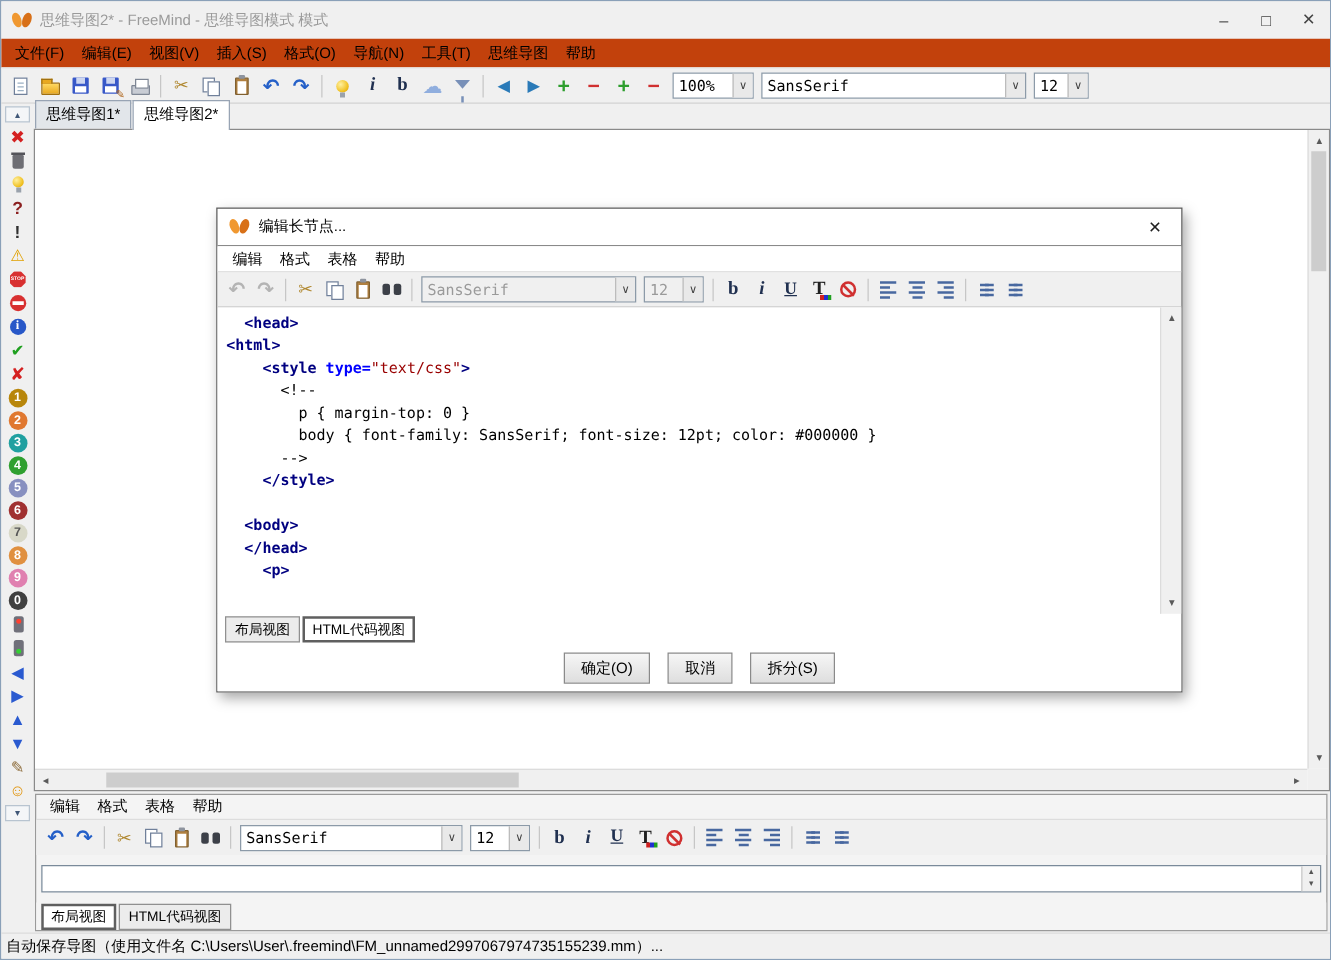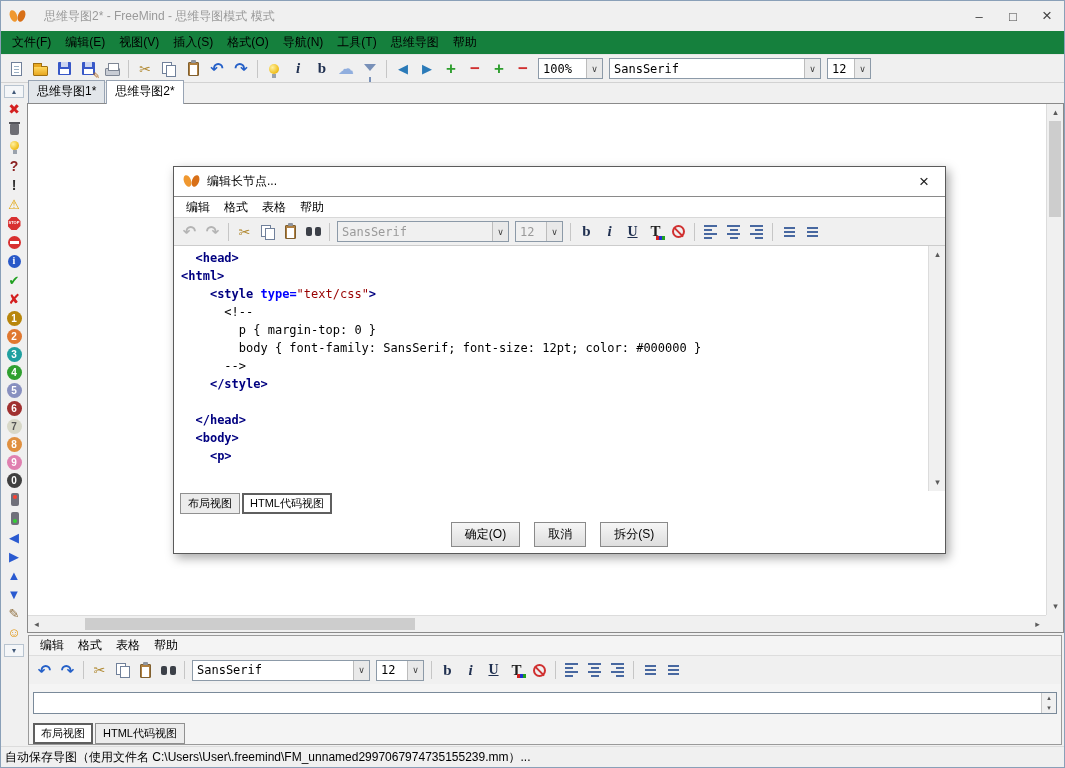--- a/index.html
+++ b/index.html
@@ -3,32 +3,32 @@
 <meta charset="utf-8">
 <style>
   * { box-sizing: border-box; margin: 0; padding: 0; }
   html,body { width:1065px; height:768px; font-family:"Liberation Sans","DejaVu Sans",sans-serif; font-size:12px; background:#fff; }
   i,b { font-style:normal; font-weight:normal; }
 
   .window { width:1065px; height:768px; border:1px solid #8aa0b8; background:#f0f0f0; display:flex; flex-direction:column; overflow:hidden; }
 
   
   .titlebar { height:30px; display:flex; align-items:center; padding-left:8px; background:#f0f0f0; flex:none; }
-  .titlebar .title { margin-left:18px; color:#9a9a9a; font-size:12px; white-space:nowrap; }
+  .titlebar .title { margin-left:6px; color:#9a9a9a; font-size:12px; white-space:nowrap; }
   .win-controls { margin-left:auto; display:flex; height:100%; }
   .win-btn { width:34px; height:100%; display:flex; align-items:center; justify-content:center; color:#444; font-size:13px; }
   .win-btn.close { font-size:17px; }
 
   .butterfly { width:17px; height:13px; position:relative; display:inline-block; flex:none; }
   .butterfly::before, .butterfly::after { content:""; position:absolute; top:0; width:7px; height:12px; border-radius:60% 60% 55% 55% / 55% 55% 60% 60%; }
   .butterfly::before { left:1px; transform:rotate(-20deg); background:#f09830; }
   .butterfly::after  { right:1px; transform:rotate(20deg);  background:#d87018; }
 
   
-  .menubar { height:23px; display:flex; align-items:center; padding-left:4px; background:#15803d; flex:none; }
+  .menubar { height:23px; display:flex; align-items:center; padding-left:4px; background:#c2410c; flex:none; }
   .menu-item { padding:3px 7px; color:#000; white-space:nowrap; }
 
   
   .toolbar { height:29px; display:flex; align-items:center; padding-left:3px; background:#f0f0f0; border-top:1px solid #e6e6e6; border-bottom:1px solid #d2d2d2; flex:none; }
   .tbtn { width:24px; height:24px; display:inline-flex; align-items:center; justify-content:center; position:relative; flex:none; font-size:14px; }
   .tsep { width:1px; height:18px; background:#c6c6c6; margin:0 4px; flex:none; }
 
   .g-undo { color:#2560c8; font-size:16px; font-weight:bold; }
   .g-undo.disabled { color:#b4b4b4; }
   .g-cut { color:#b08830; font-size:14px; }
@@ -389,22 +389,22 @@
             <div class="code-content">
                 <div class="code-line"><span class="tk-plain">  </span><span class="tk-tag">&lt;head&gt;</span></div>
                 <div class="code-line"><span class="tk-tag">&lt;html&gt;</span></div>
                 <div class="code-line"><span class="tk-plain">    </span><span class="tk-tag">&lt;style </span><span class="tk-attr">type=</span><span class="tk-val">"text/css"</span><span class="tk-tag">&gt;</span></div>
                 <div class="code-line"><span class="tk-plain">      &lt;!--</span></div>
                 <div class="code-line"><span class="tk-plain">        p { margin-top: 0 }</span></div>
                 <div class="code-line"><span class="tk-plain">        body { font-family: SansSerif; font-size: 12pt; color: #000000 }</span></div>
                 <div class="code-line"><span class="tk-plain">      --&gt;</span></div>
                 <div class="code-line"><span class="tk-plain">    </span><span class="tk-tag">&lt;/style&gt;</span></div>
                 <div class="code-line">&nbsp;</div>
+                <div class="code-line"><span class="tk-plain">  </span><span class="tk-tag">&lt;body&gt;</span></div>
                 <div class="code-line"><span class="tk-plain">  </span><span class="tk-tag">&lt;/head&gt;</span></div>
-                <div class="code-line"><span class="tk-plain">  </span><span class="tk-tag">&lt;body&gt;</span></div>
                 <div class="code-line"><span class="tk-plain">    </span><span class="tk-tag">&lt;p&gt;</span></div>
               </div>
             <div class="code-scroll">
               <span class="scr-btn">▴</span>
               <div class="scr-track">
                   <div class="scr-thumb" style="top:0;height:92px"></div>
                 </div>
               <span class="scr-btn">▾</span>
             </div>
           </div>

